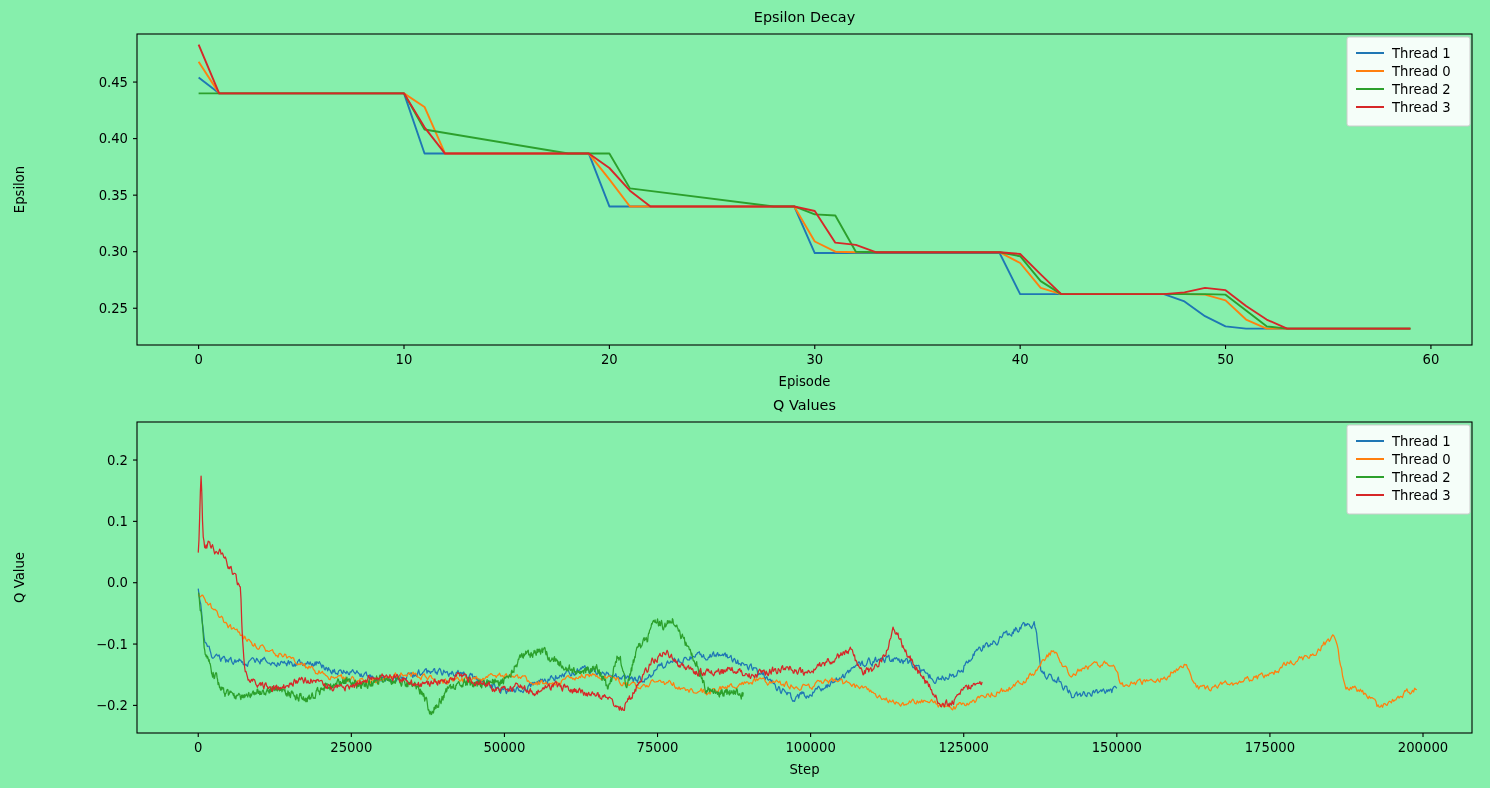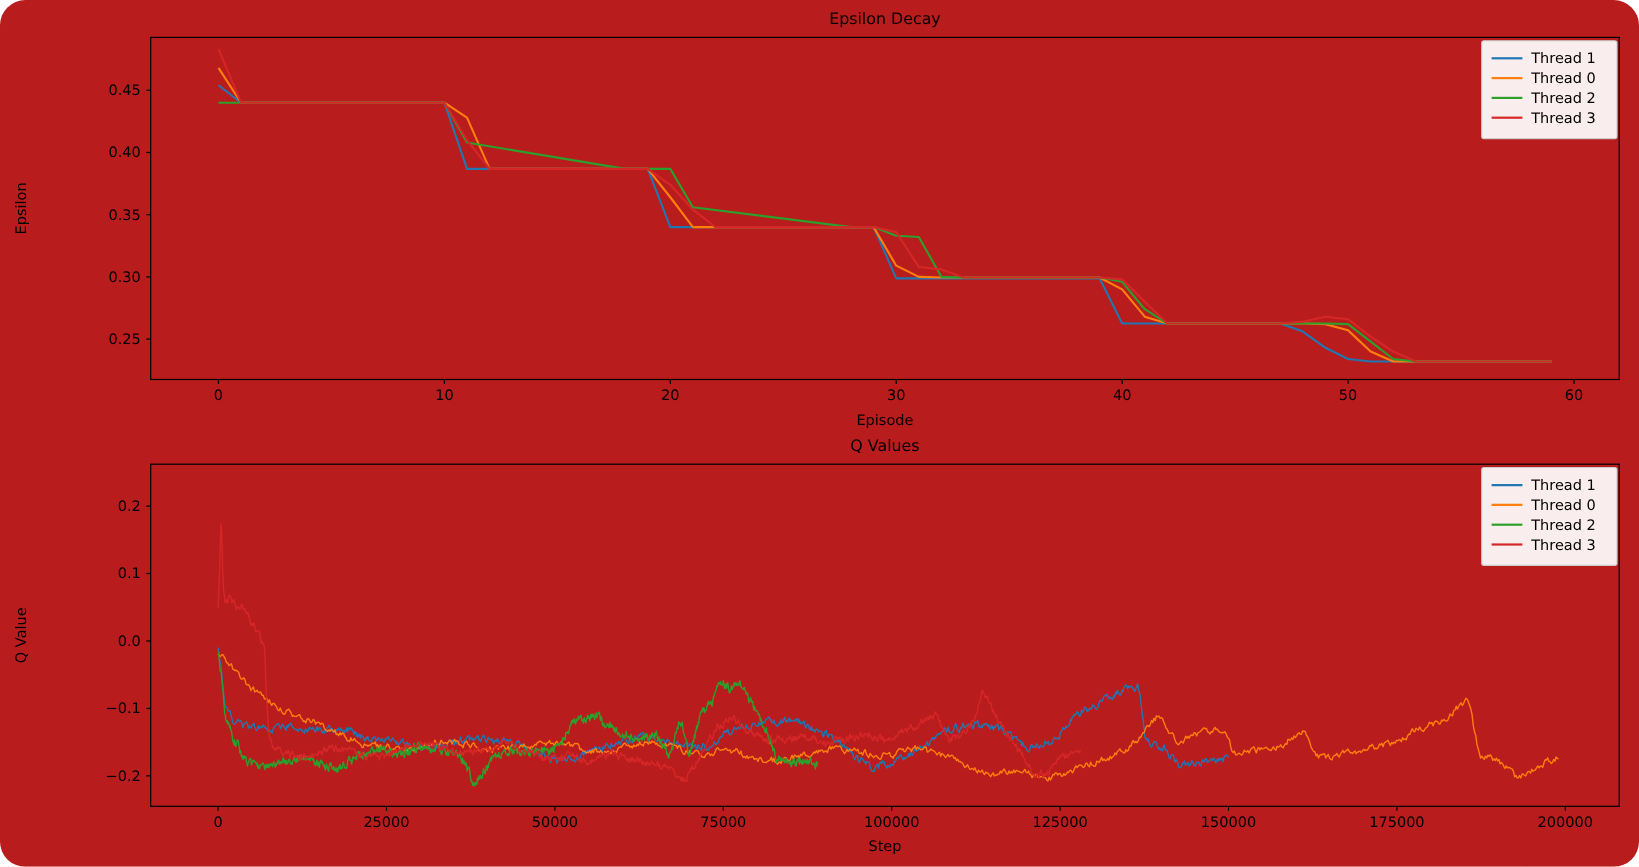--- a/index.html
+++ b/index.html
@@ -10,22 +10,21 @@
   body {
     width: 1490px;
     height: 788px;
     font-family: "DejaVu Sans", sans-serif;
     overflow: hidden;
   }
   #figure {
     position: relative;
     width: 1490px;
     height: 788px;
-    background: #b91c1c;
-    border-radius: 23px;
+    background: #86efac;
   }
   .subplot {
     position: absolute;
     left: 0;
     width: 1490px;
   }
   #subplot-epsilon { top: 0; height: 394px; }
   #subplot-qvalues { top: 394px; height: 394px; }
   svg { display: block; }
   .axis-line {

